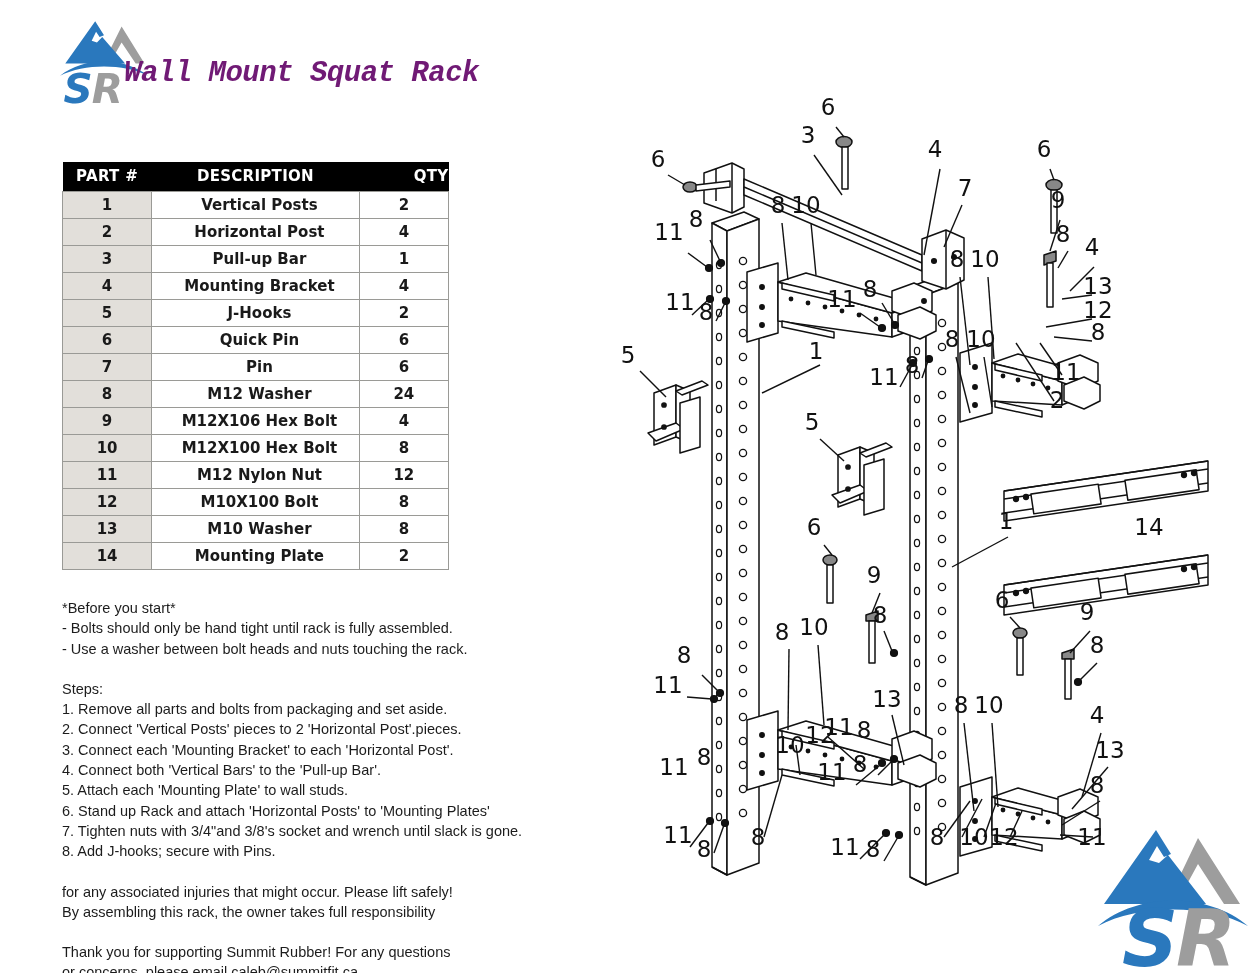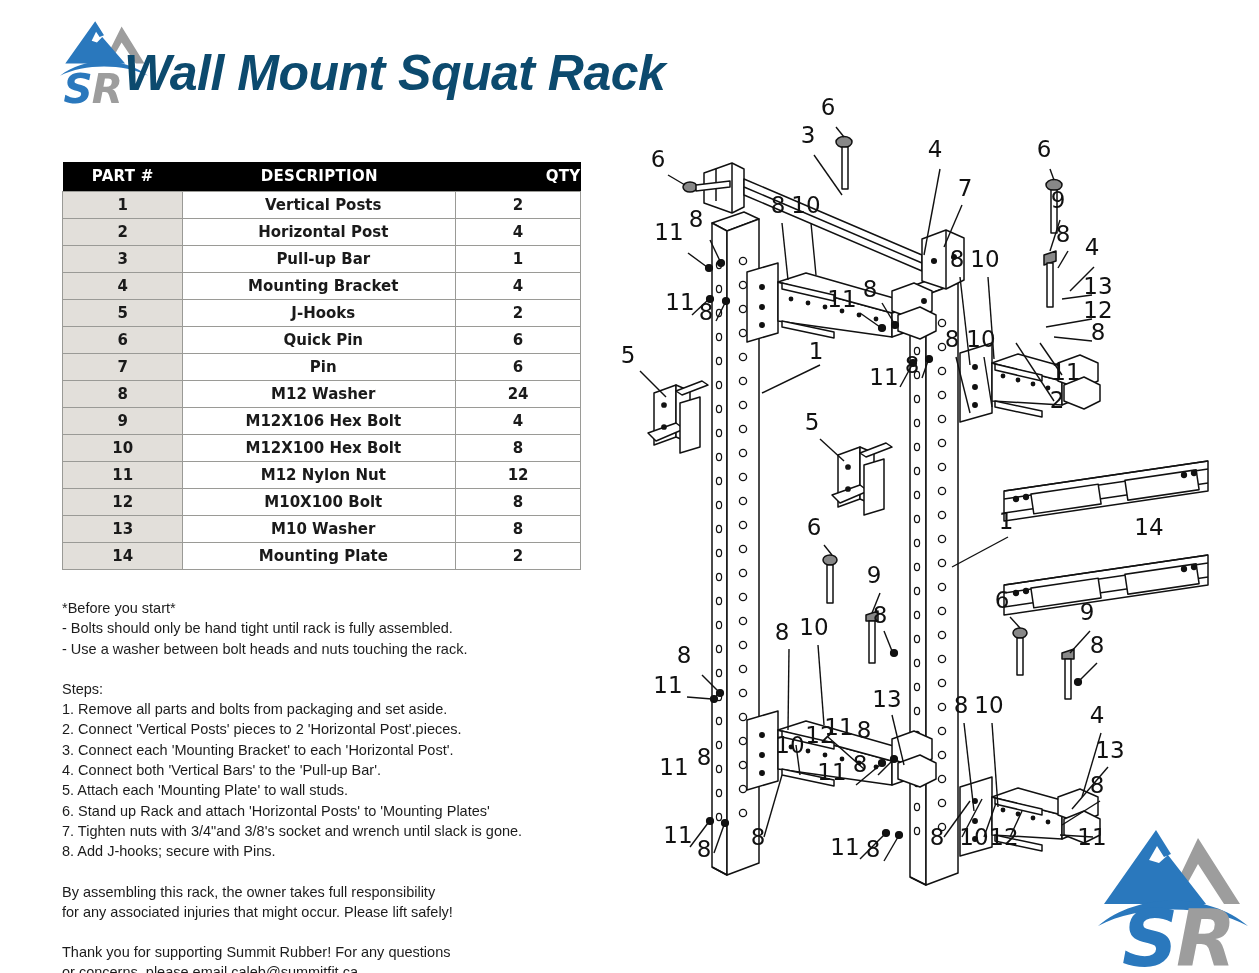--- a/index.html
+++ b/index.html
@@ -11,33 +11,33 @@
     position:relative;
   }
   .page{position:relative;width:1259px;height:973px;}
 
   
   .left-col{position:absolute;left:0;top:0;width:620px;height:973px;}
 
   .title-block{position:absolute;left:52px;top:12px;width:580px;height:150px;}
   .logo-top{position:absolute;left:8px;top:2px;width:88px;height:92px;}
   .title-text{position:absolute;left:72px;top:34px;width:560px;
-    font-family:Liberation Sans, sans-serif;
+    font-family:Liberation Mono, monospace;
     font-weight:bold;font-style:italic;
-    font-size:50px;line-height:55px;letter-spacing:-0.5px;
-    color:#0c4a6e;white-space:nowrap;}
+    font-size:29px;line-height:55px;letter-spacing:-0.5px;
+    color:#701a75;white-space:nowrap;}
   .title-line2{position:absolute;left:78px;top:90px;width:560px;
     font-family:"DejaVu Sans", sans-serif;
     font-weight:bold;font-style:italic;
     font-size:41px;line-height:55px;letter-spacing:-0.5px;
     color:#000;white-space:nowrap;}
 
   
   .parts-table{position:absolute;left:62px;top:162px;
-    border-collapse:collapse;width:519px;
+    border-collapse:collapse;width:387px;
     font-family:"DejaVu Sans", sans-serif;}
   .parts-table th{
     background:#000;color:#fff;font-weight:bold;font-size:15px;
     padding:5px 0 6px 0;text-align:center;letter-spacing:0.3px;
     border:none;}
   .parts-table td{
     border:1px solid #9a9a96;
     font-size:15px;font-weight:bold;color:#1a1a1a;
     text-align:center;padding:4px 0 4px 0;height:18px;}
   .parts-table td.c-part{background:#e2dfda;width:108px;}
@@ -175,22 +175,22 @@
       <p>Steps:</p>
       <p>1. Remove all parts and bolts from packaging and set aside.</p>
       <p>2. Connect 'Vertical Posts' pieces to 2 'Horizontal Post'.pieces.</p>
       <p>3. Connect each 'Mounting Bracket' to each 'Horizontal Post'.</p>
       <p>4. Connect both 'Vertical Bars' to the 'Pull-up Bar'.</p>
       <p>5. Attach each 'Mounting Plate' to wall studs.</p>
       <p>6. Stand up Rack and attach 'Horizontal Posts' to 'Mounting Plates'</p>
       <p>7. Tighten nuts with 3/4"and 3/8's socket and wrench until slack is gone.</p>
       <p>8. Add J-hooks; secure with Pins.</p>
       <div class="blank"></div>
+      <p>for any associated injuries that might occur. Please lift safely!</p>
       <p>By assembling this rack, the owner takes full responsibility</p>
-      <p>for any associated injuries that might occur. Please lift safely!</p>
       <div class="blank"></div>
       <p>Thank you for supporting Summit Rubber! For any questions</p>
       <p>or concerns, please email caleb@summitfit.ca.</p>
     </div>
   </div>
 
   <div class="diagram">
     <svg viewBox="0 0 620 830" width="714" height="830">
       <defs>
 

